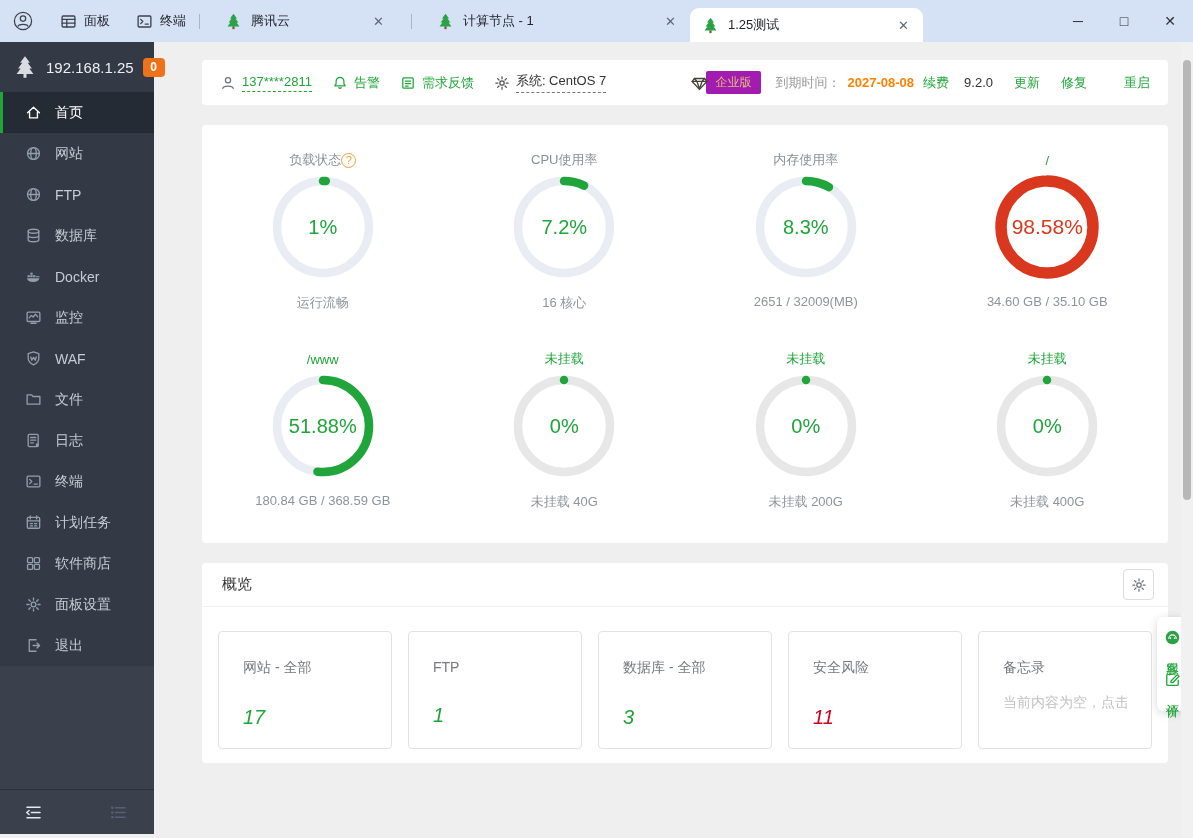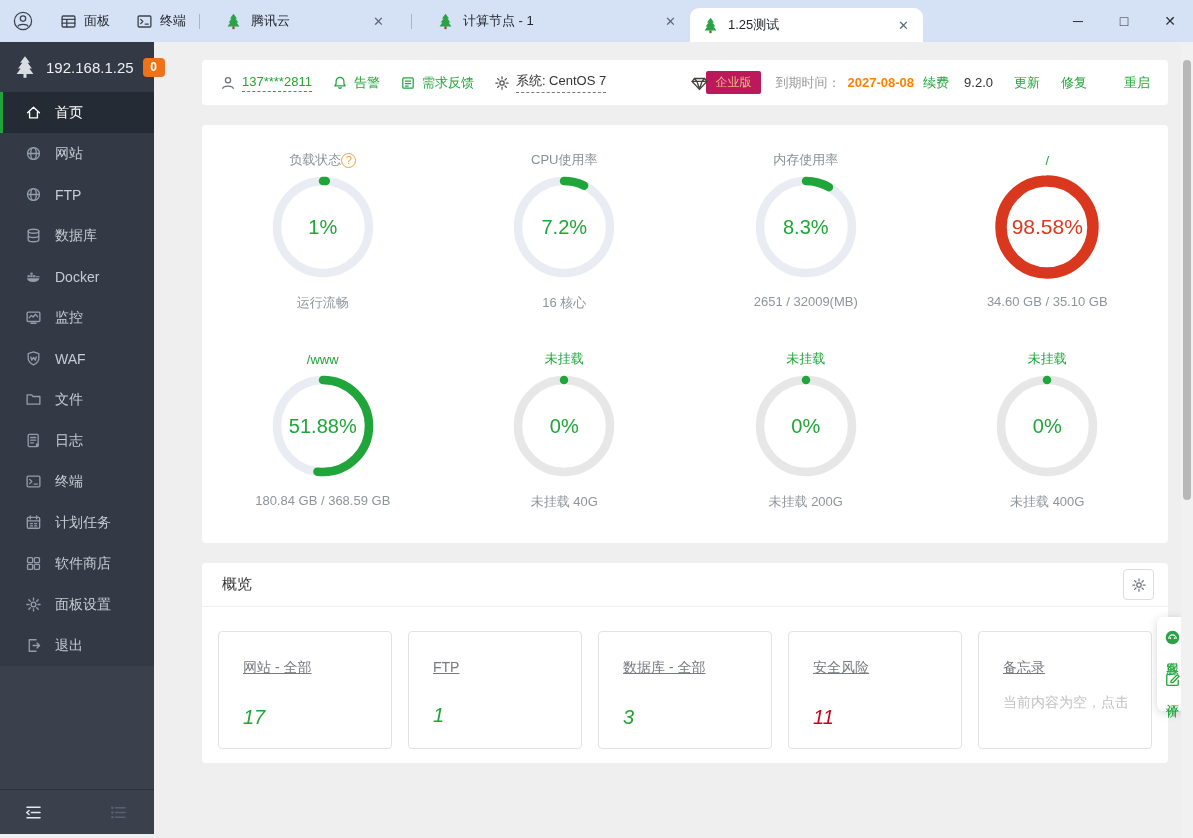--- a/index.html
+++ b/index.html
@@ -47,21 +47,21 @@
   .topbar { margin:18px 25px 0 17px; height:45px; background:#fff; border-radius:4px;
     display:flex; align-items:center; padding:0 18px; font-size:13px; }
   .tp-item { display:flex; align-items:center; gap:6px; margin-right:20px; cursor:pointer; }
   .tp-ic { width:16px; height:16px; }
   .green { color:#20a53a; }
   .dash-green { border-bottom:1px dashed #20a53a; padding-bottom:2px; }
   .sys-text { color:#333; border-bottom:1px dashed #777; padding-bottom:2px; }
   .tp-right { margin-left:auto; display:flex; align-items:center; gap:15px; }
   .edition { display:flex; align-items:center; cursor:pointer; }
   .edition .dia { width:21px; height:21px; color:#45423a; margin-right:-4px; z-index:1; }
-  .edition-label { background:#be185d; color:#e3bf7b; font-size:12px; padding:3px 9px 3px 10px; border-radius:2px; }
+  .edition-label { background:#a21caf; color:#e3bf7b; font-size:12px; padding:3px 9px 3px 10px; border-radius:2px; }
   .muted { color:#999; }
   .date-warn { color:#ff8100; font-weight:bold; }
   .ver { color:#333; }
   .tp-link { color:#20a53a; cursor:pointer; }
 
   .panel { margin:20px 25px 0 17px; background:#fff; border-radius:4px; }
   .panel-head { height:44px; display:flex; align-items:center; padding:0 20px; font-size:15px; color:#333;
     border-bottom:1px solid #f0f0f0; position:relative; }
 
   
@@ -83,21 +83,21 @@
   .gauge-caption { margin-top:15px; font-size:13px; color:#8f949b; }
 
   
   .gear-btn { position:absolute; right:14px; top:6px; width:31px; height:31px; border:1px solid #dcdcdc;
     border-radius:4px; background:#fff; display:flex; align-items:center; justify-content:center;
     color:#6e737a; cursor:pointer; }
   .gear-btn svg { width:16px; height:16px; }
   .cards { display:flex; gap:16px; padding:24px 16px 14px; }
   .card { width:174px; height:118px; border:1px solid #e3e3e3; border-radius:4px; padding:27px 24px 0;
     background:#fff; cursor:pointer; overflow:hidden; }
-  .card-label { font-size:14px; color:#76797e; white-space:nowrap;text-decoration:underline; }
+  .card-label { font-size:14px; color:#76797e; white-space:nowrap; }
   .card-value { margin-top:29px; font-size:20px;font-style:italic; }
   .card-memo-text { margin-top:17px; font-size:14px; white-space:nowrap; overflow:hidden; }
 
   
   .float-widget { position:absolute; right:6px; top:575px; width:30px; background:#fff; border-radius:6px;
     box-shadow:0 2px 10px rgba(0,0,0,.16); padding:12px 0 14px; display:flex; flex-direction:column;
     align-items:center; gap:16px; }
   .fw-item { display:flex; flex-direction:column; align-items:center; gap:5px; color:#20a53a; cursor:pointer; }
   .fw-item svg { width:17px; height:17px; }
   .fw-text { writing-mode:vertical-rl; text-orientation:upright; font-size:13px; letter-spacing:2px; }

